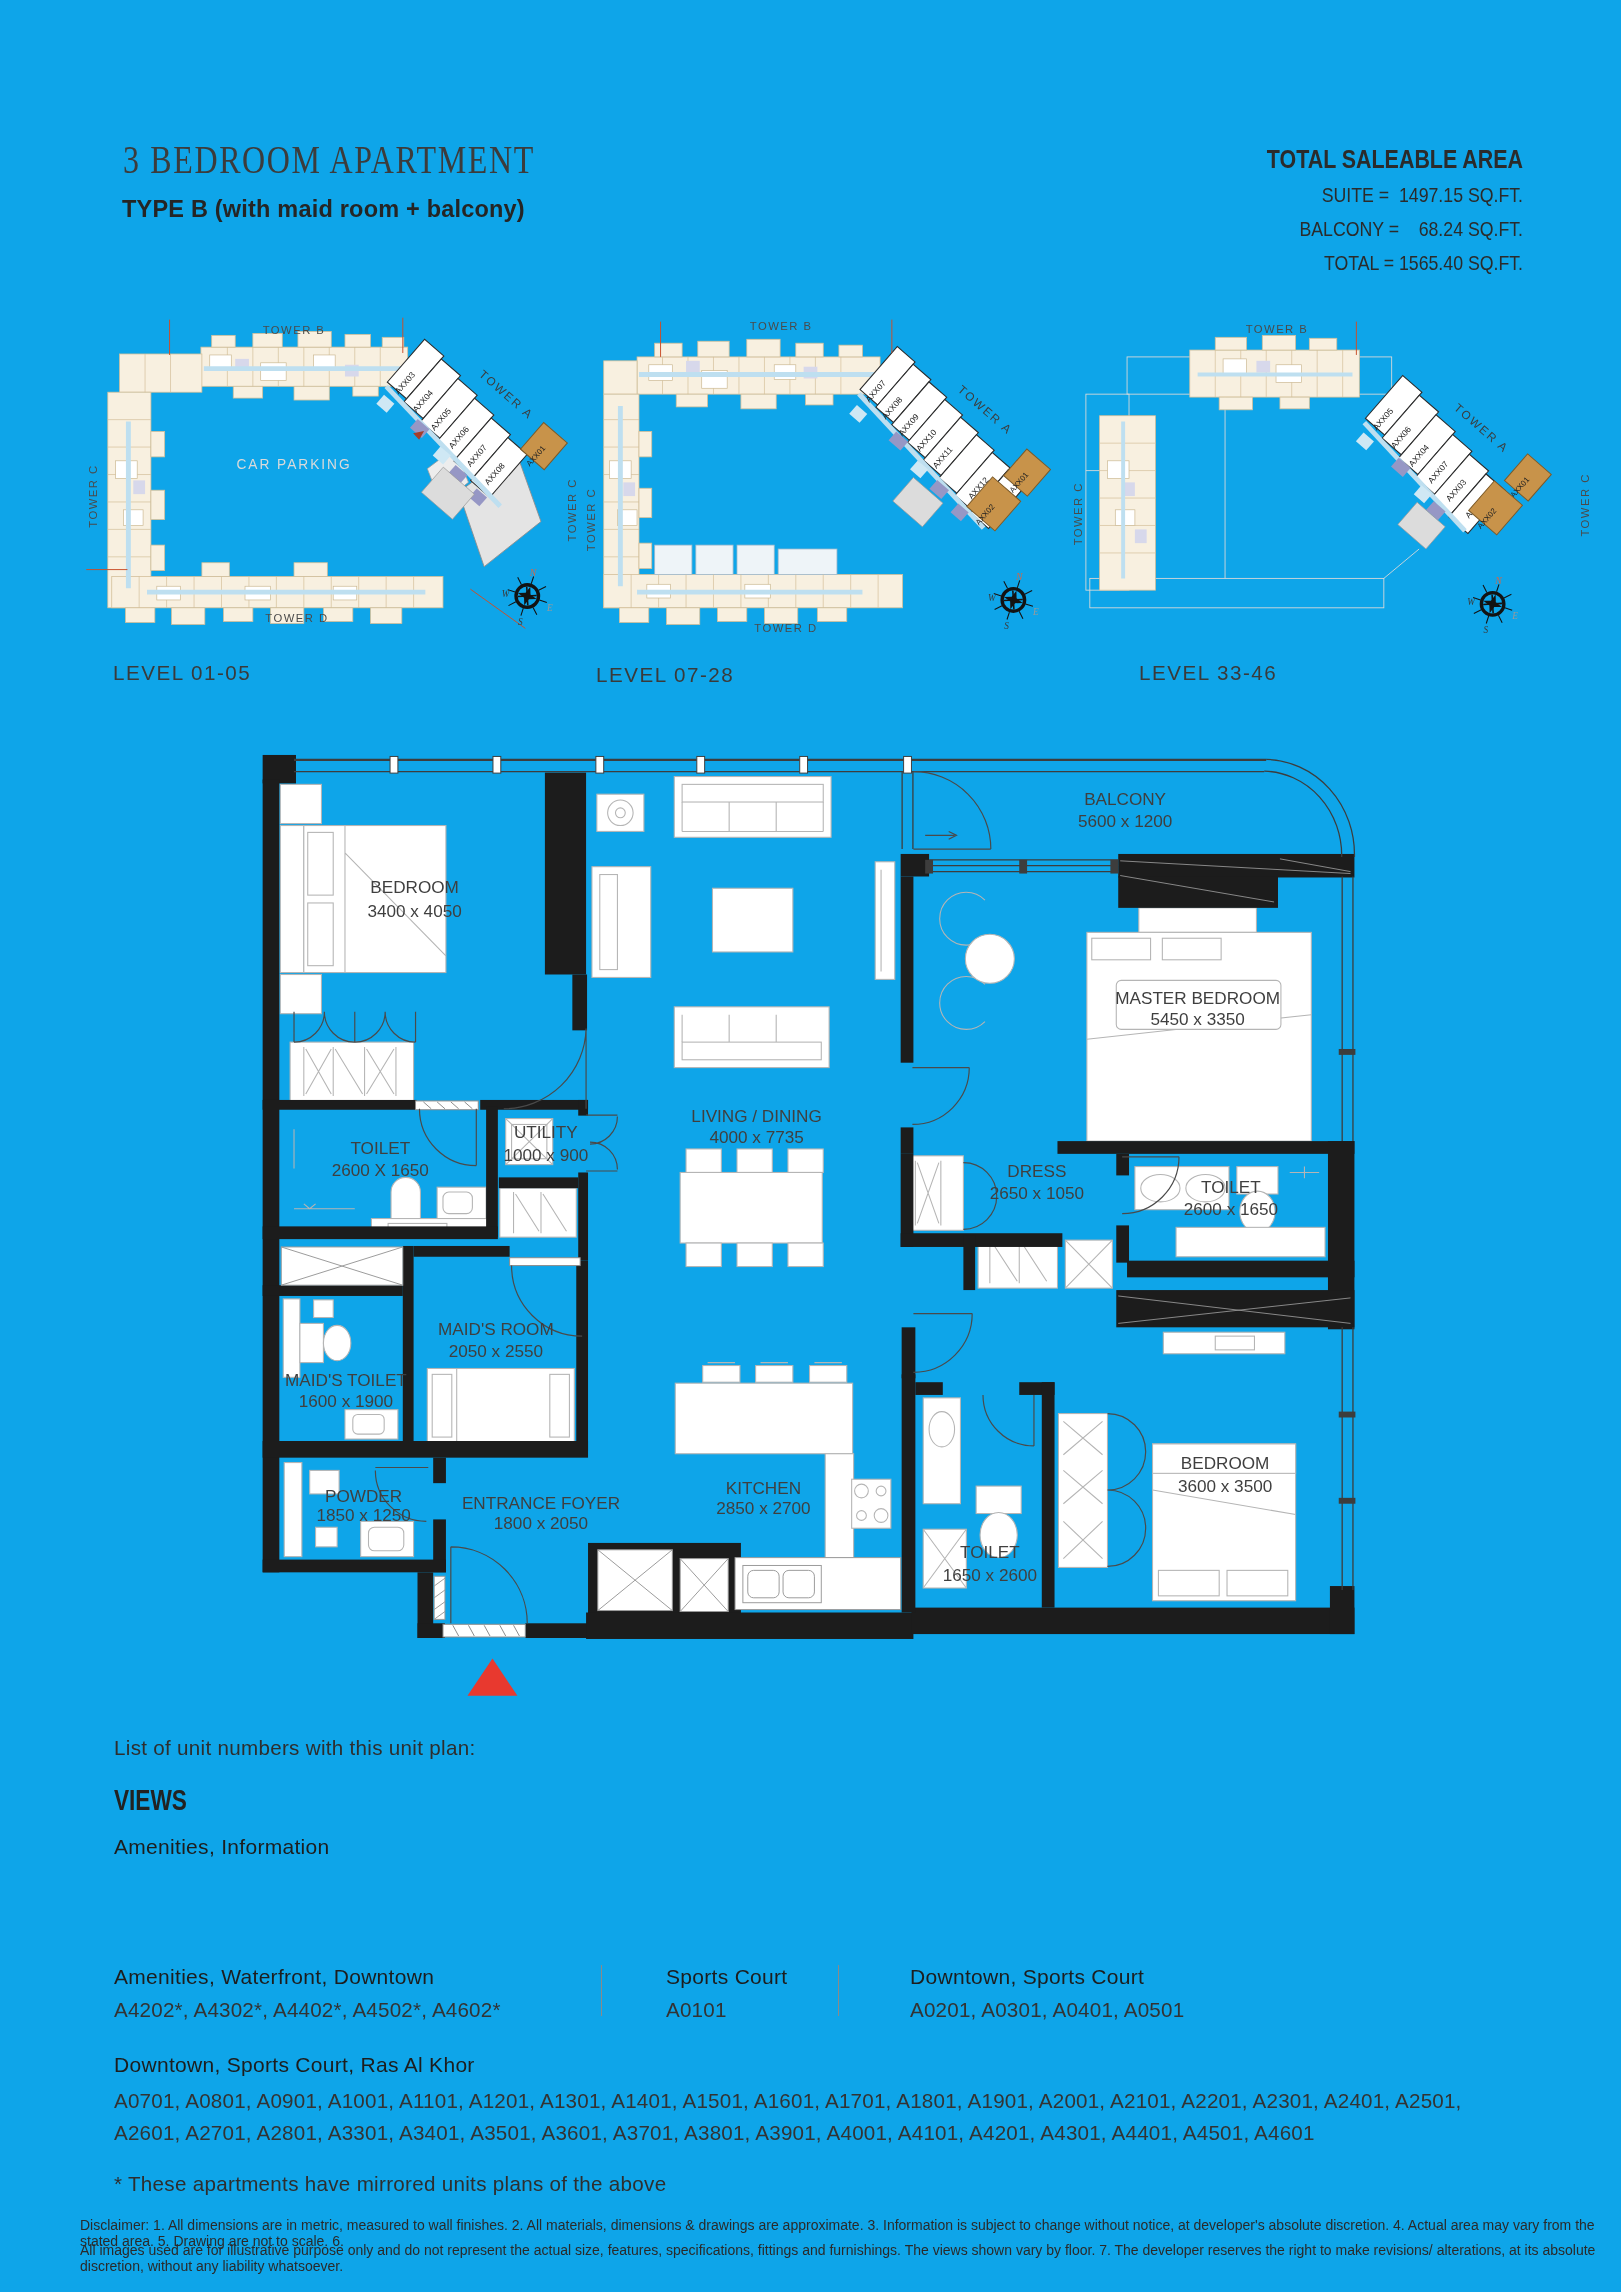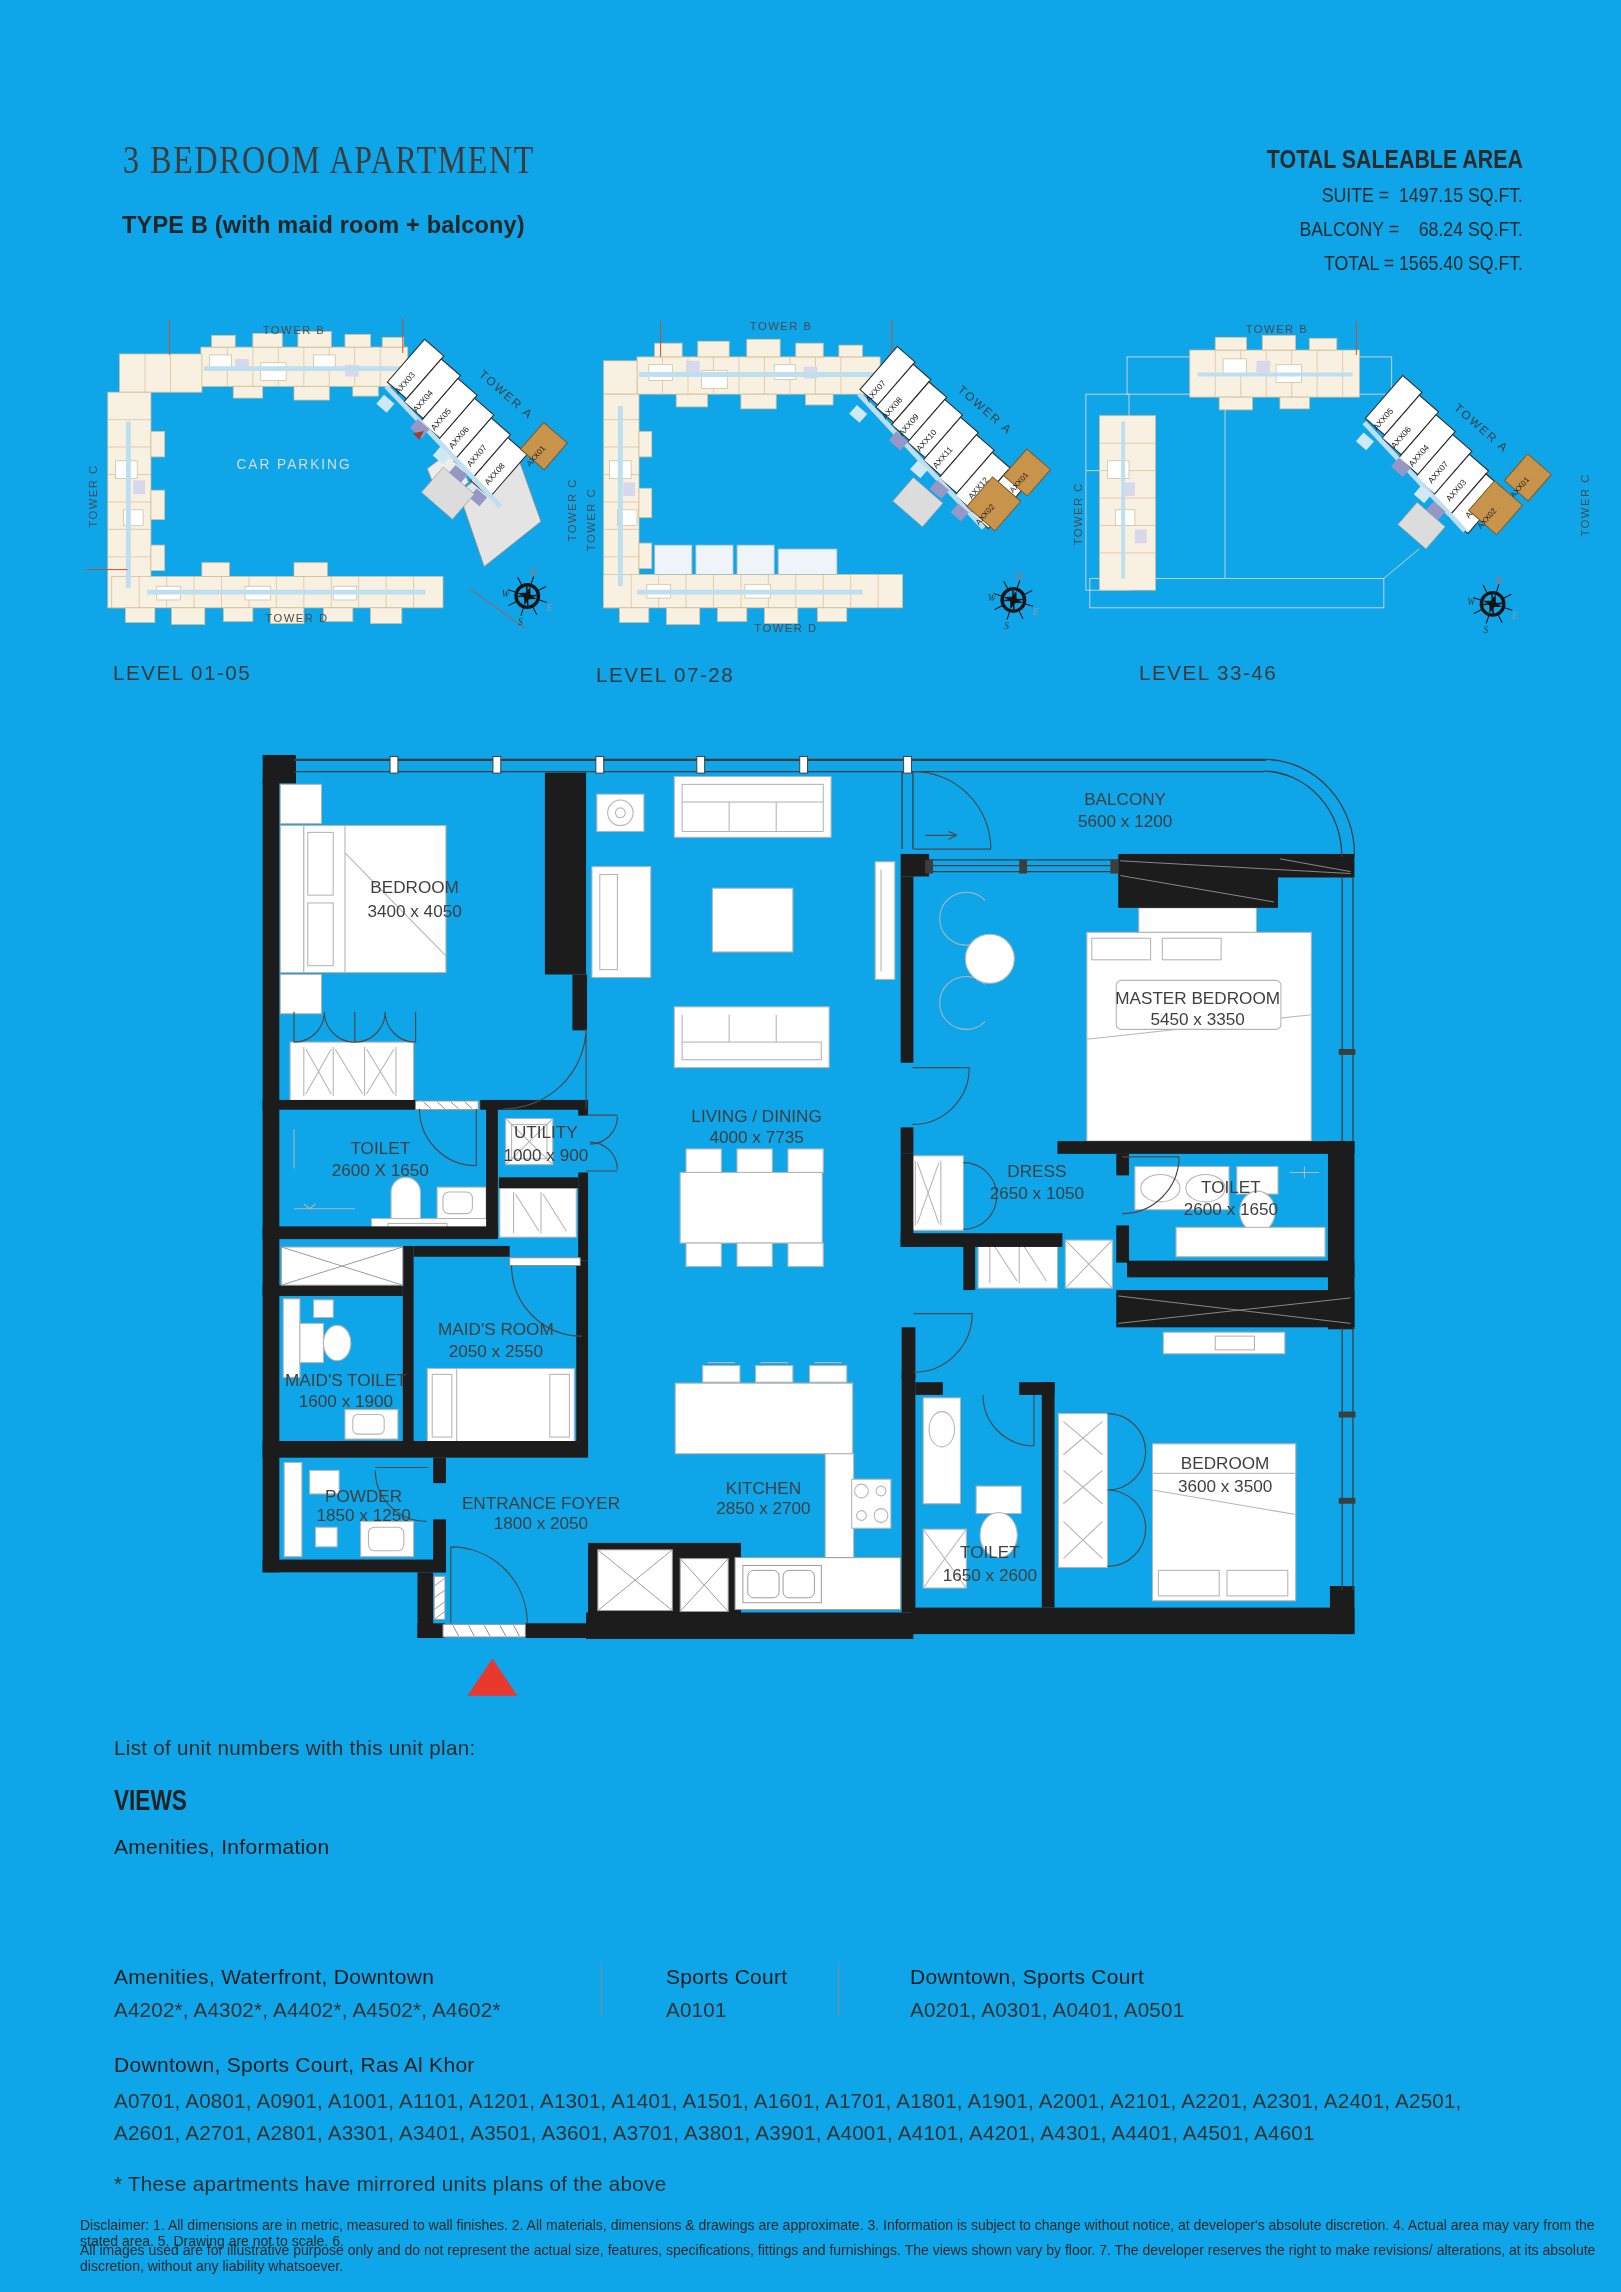--- a/index.html
+++ b/index.html
@@ -1,19 +1,19 @@
 <!DOCTYPE html>
 <html><head>
 <meta charset="utf-8">
 <style>
 html,body{margin:0;padding:0;background:#ffffff;}
 #page{position:relative;width:1621px;height:2293px;background:#0ea5e9;font-family:"Liberation Sans",sans-serif;overflow:hidden;}
 .abs{position:absolute;}
 .hdr-title{font-family:"Liberation Serif",serif;font-size:39px;letter-spacing:2px;color:#3c3c3c;font-weight:400;transform:scaleX(0.82);transform-origin:left center;white-space:nowrap;}
-.hdr-sub{font-size:23.5px;font-weight:bold;color:#252525;letter-spacing:0.2px;margin-top:16px;}
+.hdr-sub{font-size:23.5px;font-weight:bold;color:#252525;letter-spacing:0.2px;}
 .area-head{font-size:25.5px;font-weight:bold;color:#2b2b2b;text-align:right;transform:scaleX(0.84);transform-origin:right center;white-space:nowrap;}
 .area-line{font-size:20.6px;color:#2b2b2b;text-align:right;line-height:34px;transform:scaleX(0.86);transform-origin:right top;white-space:nowrap;}
 .lvl{font-size:20.6px;letter-spacing:1.5px;color:#3a3a3a;}
 .foot{color:#2e2e2e;}
 .f-intro{font-size:20.6px;letter-spacing:0.3px;}
 .f-views{font-size:29px;font-weight:bold;letter-spacing:0px;color:#222;transform:scaleX(0.78);transform-origin:left center;}
 .f-h{font-size:21px;letter-spacing:0.3px;color:#1d1d1d;}
 .f-l{font-size:20.6px;letter-spacing:0.2px;color:#333;}
 .f-disc{font-size:14px;color:#2a2a2a;}
 </style>

